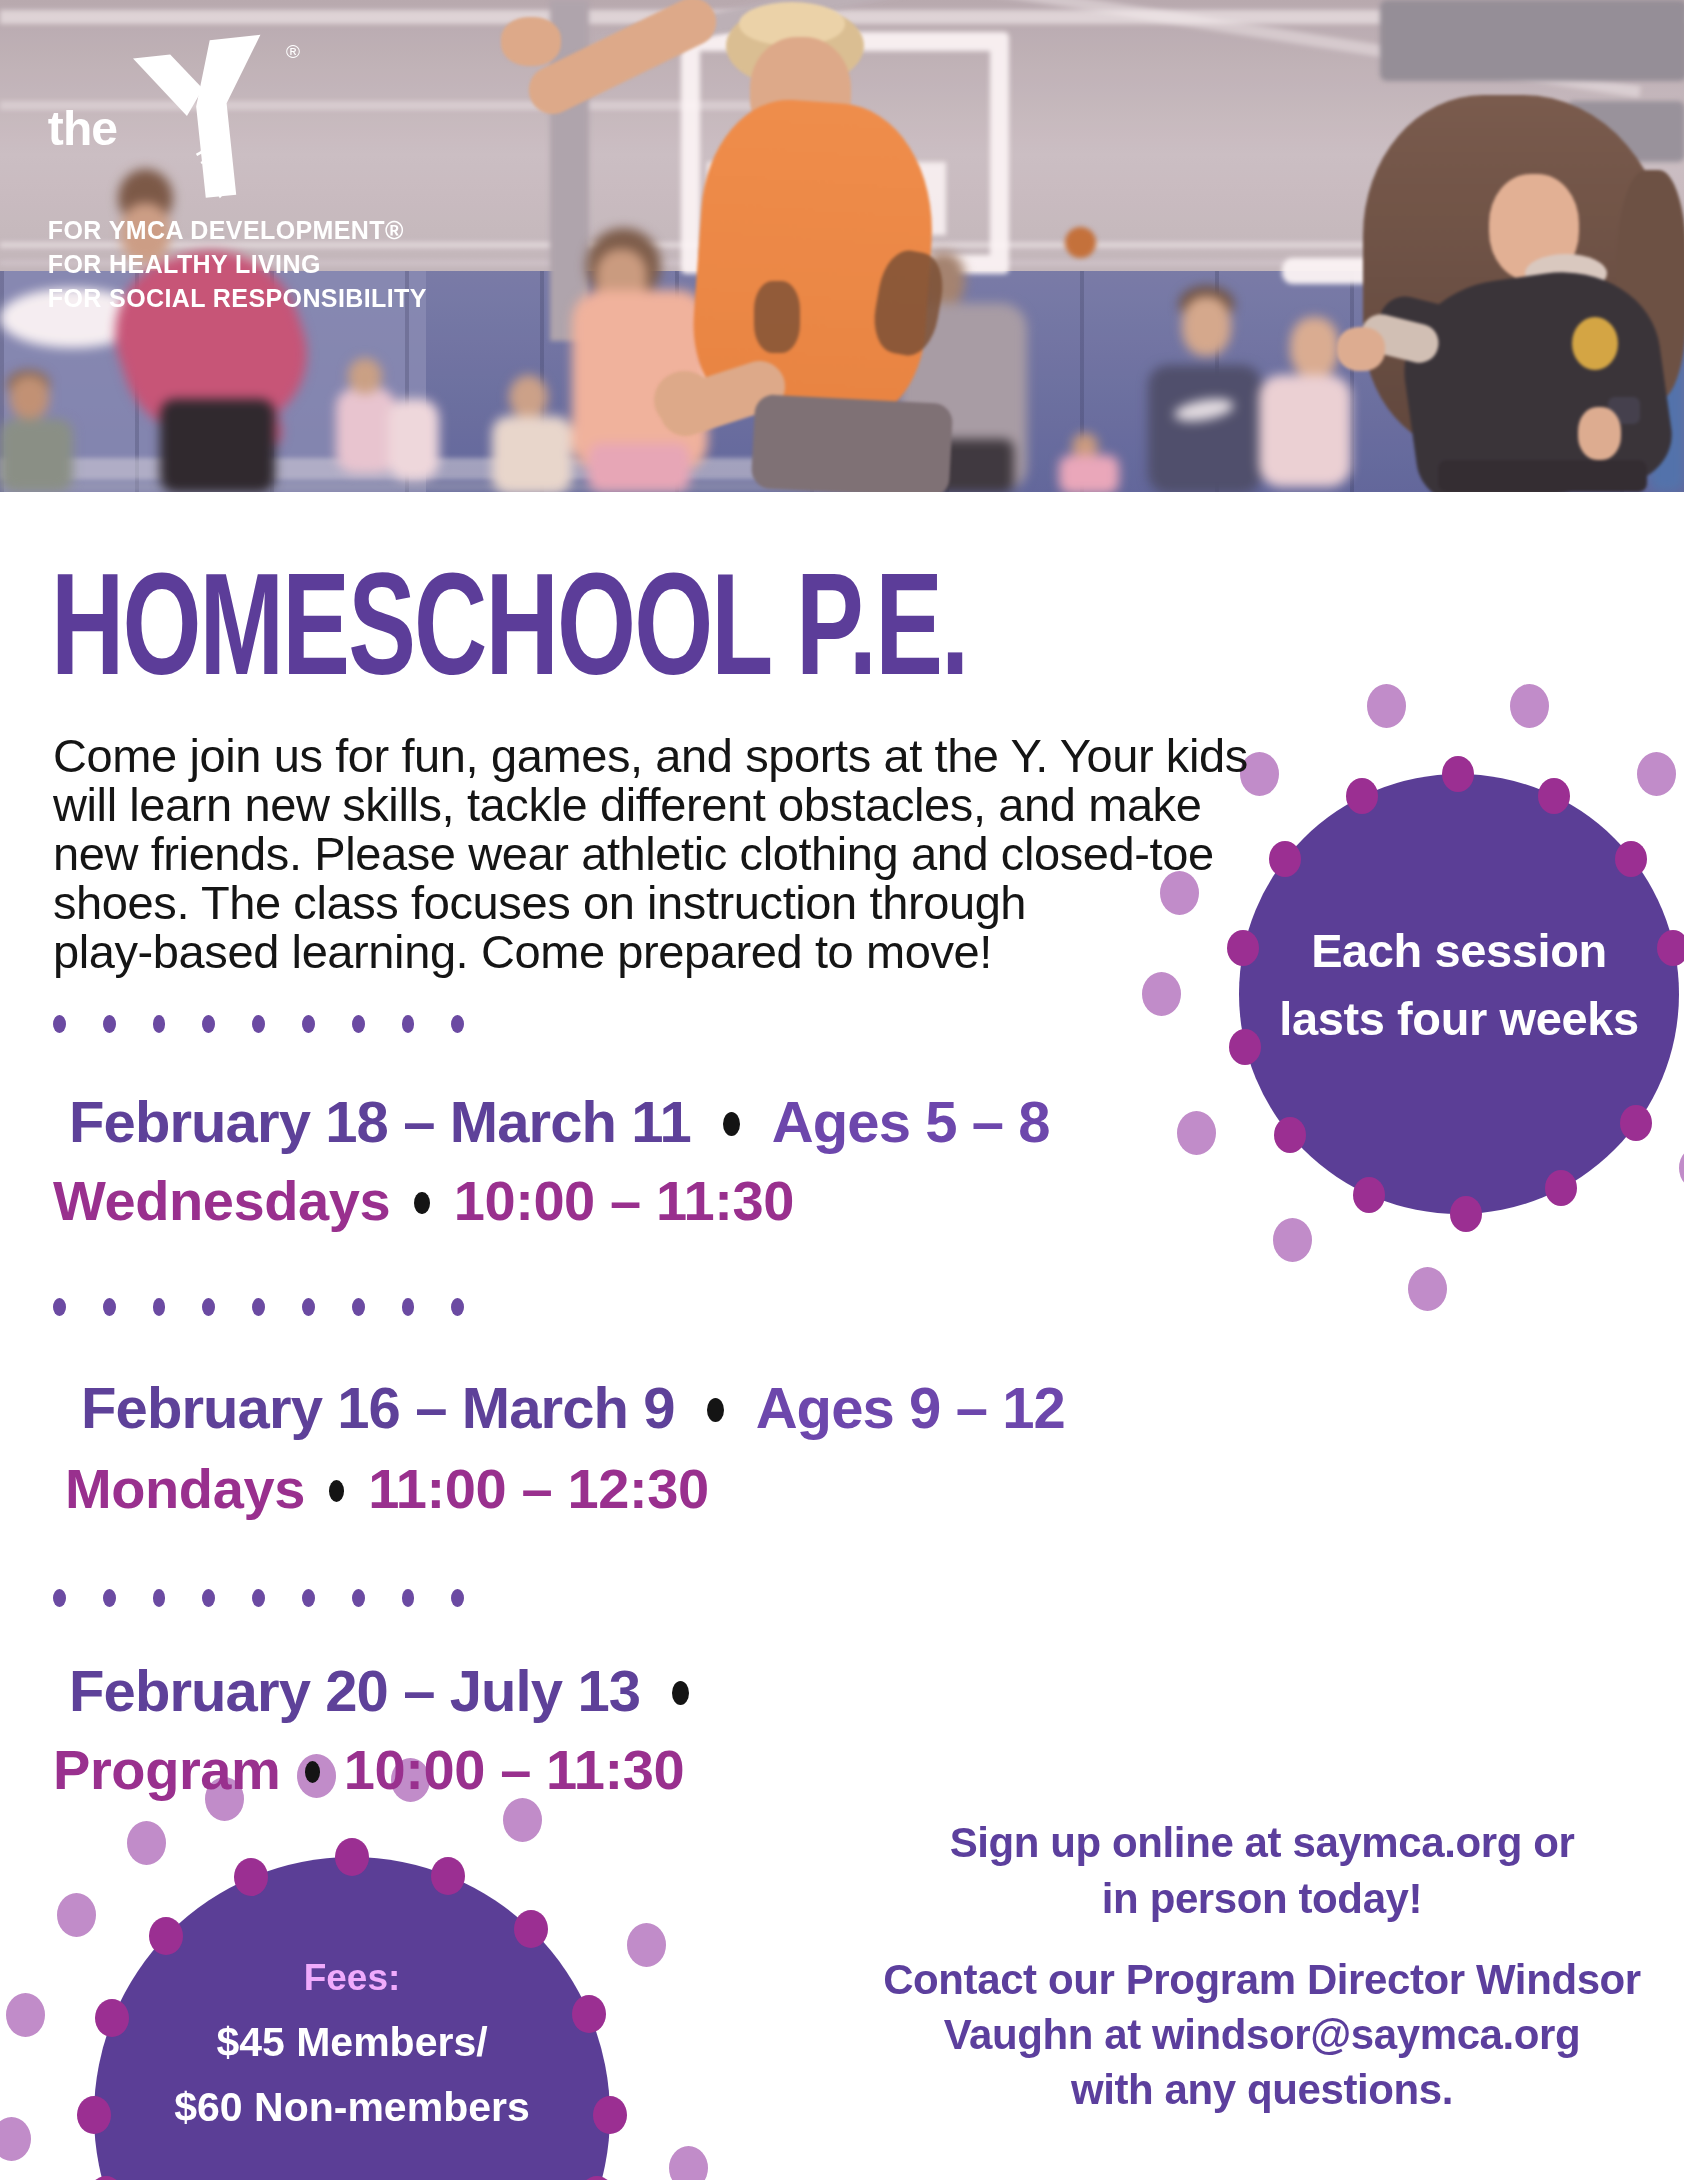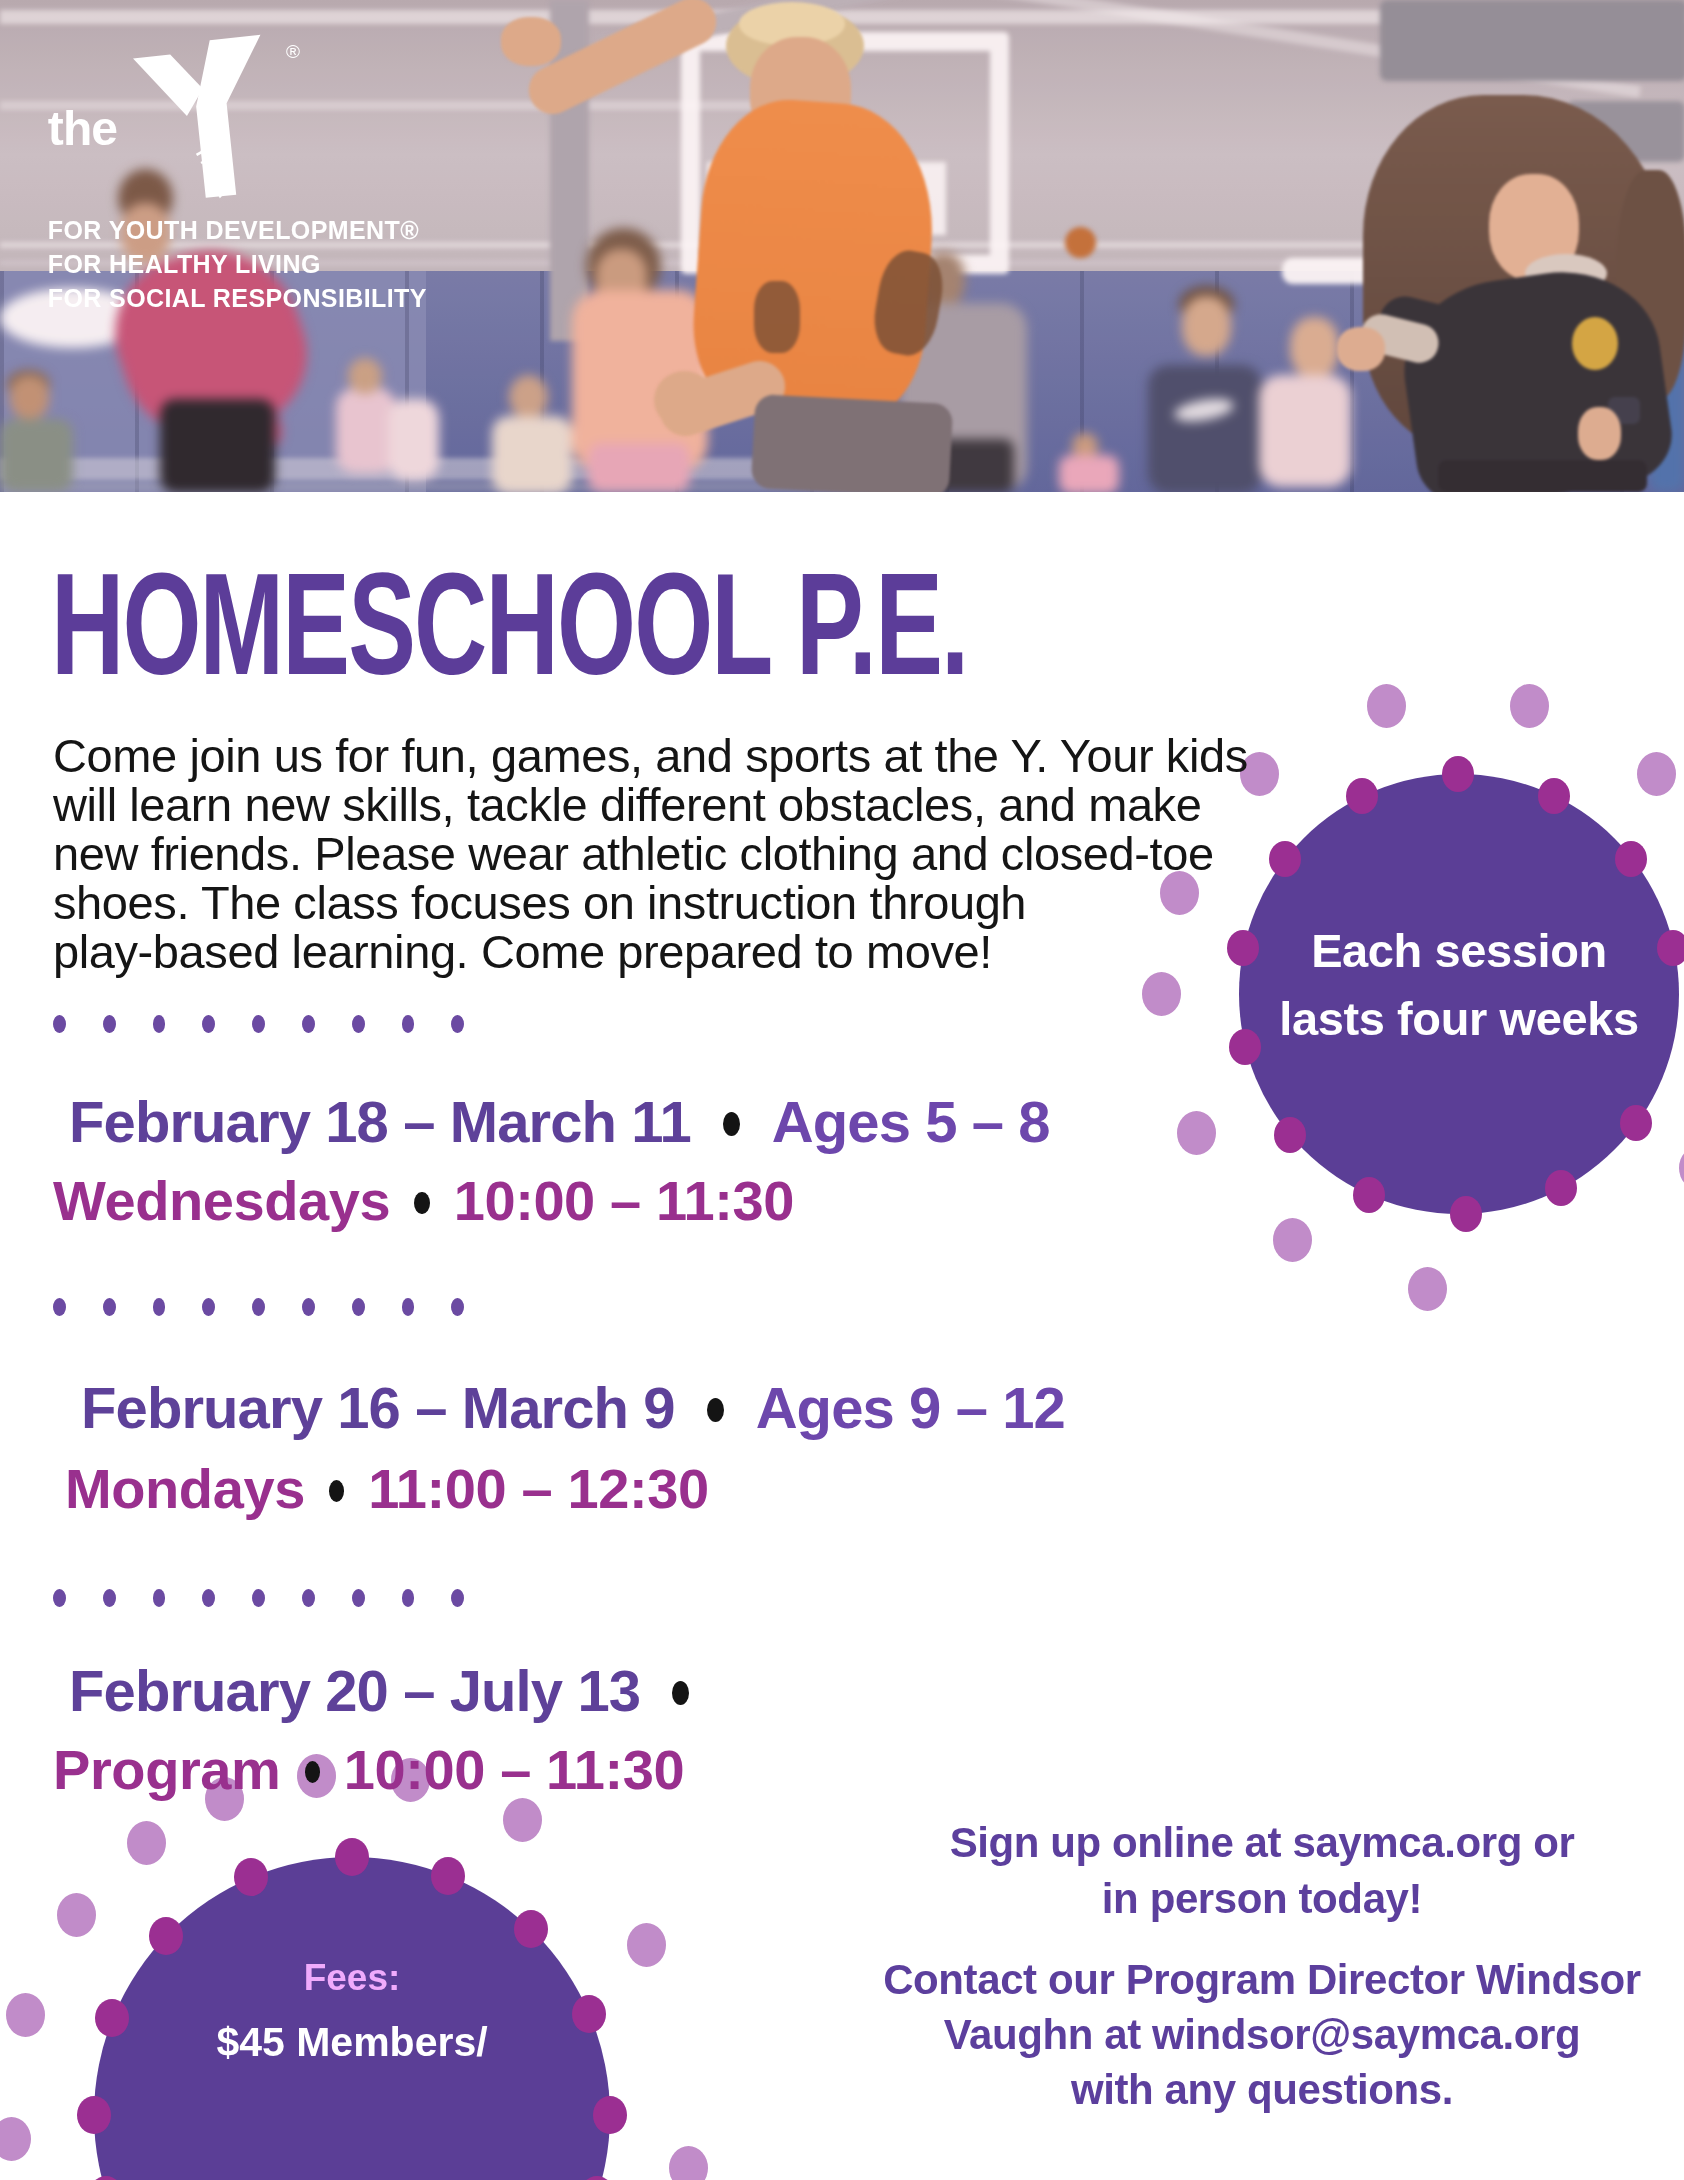--- a/index.html
+++ b/index.html
@@ -166,21 +166,21 @@
       <span class="logo-the">the</span>
       <svg class="logo-y" width="170" height="187" viewBox="0 0 100 110">
         <g fill="#ffffff" transform="rotate(-6 50 50)">
           <polygon points="58,6 88,6 64,44 64,98 46,98 46,44"></polygon>
           <polygon points="12,12 34,12 51,34 40,49"></polygon>
         </g>
       </svg>
       <span class="logo-reg-top">®</span>
       <span class="logo-ymca">YMCA</span>
       <div class="logo-lines">
-        <div>FOR YOUTH DEVELOPMENT®</div>
+        <div>FOR YMCA DEVELOPMENT®</div>
         <div>FOR HEALTHY LIVING</div>
         <div>FOR SOCIAL RESPONSIBILITY</div>
       </div>
     </div>
   </div>
 
   <h1 class="title" style="margin:0;"><span class="title-inner">HOMESCHOOL P.E.</span></h1>
   <p class="intro" style="margin:0;">Come join us for fun, games, and sports at the Y. Your kids
 will learn new skills, tackle different obstacles, and make
 new friends. Please wear athletic clothing and closed-toe
@@ -256,20 +256,21 @@
   <div class="badge">
     <div class="badge-text">
       <div>Each session</div>
       <div>lasts four weeks</div>
     </div>
   </div>
 
   <div class="fees">
     <div class="fees-title">Fees:</div>
     <div class="fees-l1">$45 Members/</div>
+    <div class="fees-l2">$60 Non-members</div>
   </div>
 
   <div class="signup">
     <div>Sign up online at saymca.org or</div>
     <div>in person today!</div>
   </div>
   <div class="contact">
     <div>Contact our Program Director Windsor</div>
     <div>Vaughn at windsor@saymca.org</div>
     <div>with any questions.</div>

